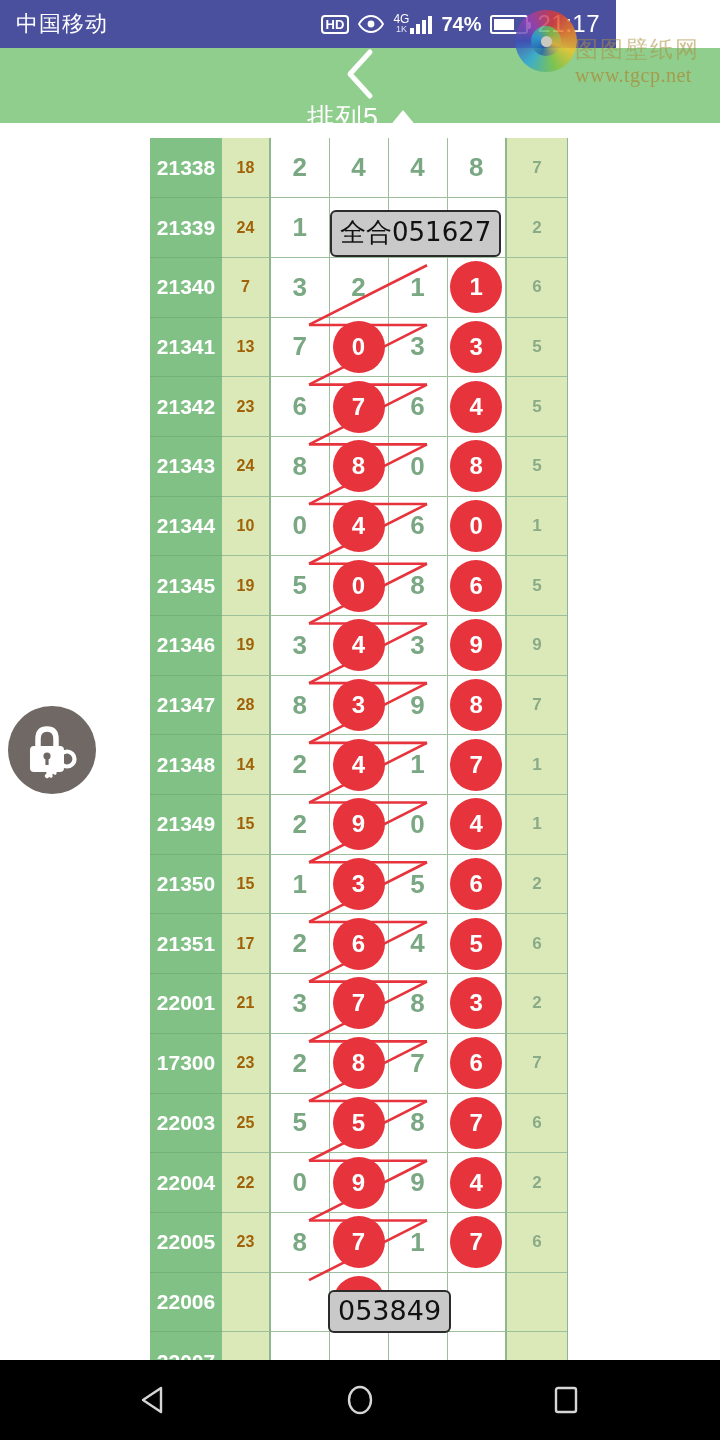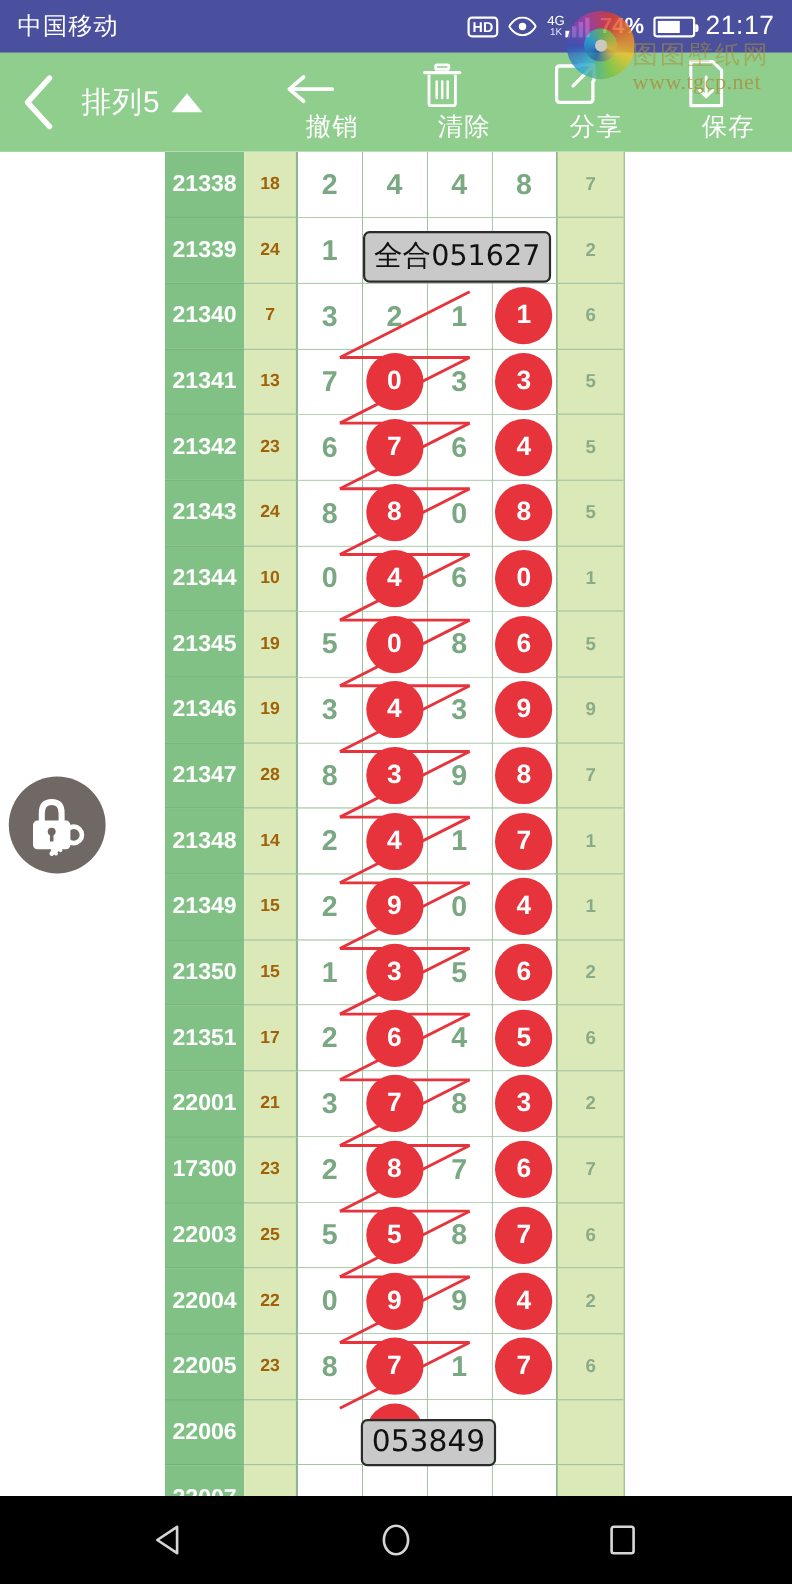--- a/index.html
+++ b/index.html
@@ -6,21 +6,21 @@
   html, body {
     width: 720px; height: 1440px;
     background: #ffffff;
     font-family: "Liberation Sans", "DejaVu Sans", sans-serif;
     overflow: hidden;
   }
   #app { position: relative; width: 720px; height: 1440px; overflow: hidden; }
 
   
   .statusbar {
-    position: absolute; left: 0; top: 0; width: 720px; height: 48px;
+    position: absolute; left: 0; top: 0; width: 616px; height: 48px;
     background: #4a4f9e;
     display: flex; align-items: center; justify-content: space-between;
     padding: 0 16px; color: #ffffff;
   }
   .carrier { font-size: 22px; letter-spacing: 1px; }
   .status-right { display: flex; align-items: center; gap: 9px; }
   .hd-badge {
     border: 2px solid #ffffff; border-radius: 4px;
     font-size: 13px; font-weight: bold; padding: 0px 3px; line-height: 15px;
   }
@@ -66,23 +66,23 @@
     font-family: "DejaVu Sans", sans-serif;
   }
   .wm-url {
     position: absolute; left: 60px; top: 58px;
     font-size: 20px; color: #a9913f; opacity: .82; letter-spacing: .5px;
     font-family: "Liberation Serif", serif;
   }
 
   
   .toolbar {
-    position: absolute; left: 0; top: 48px; width: 720px; height: 90px;
+    position: absolute; left: 0; top: 48px; width: 720px; height: 75px;
     background: #8fce8d; color: #ffffff;
-    display: flex; align-items: center;
+    display: flex; align-items: center; flex-direction: column;
   }
   .back-chevron {
     width: 70px; display: flex; align-items: center; justify-content: center;
     cursor: pointer;
   }
   .title-block { display: flex; align-items: center; gap: 10px; margin-left: 4px; }
   .title-text { font-size: 27px; letter-spacing: 1px; }
   .tri-up {
     width: 0; height: 0; border-left: 14px solid transparent;
     border-right: 14px solid transparent; border-bottom: 17px solid #ffffff;

